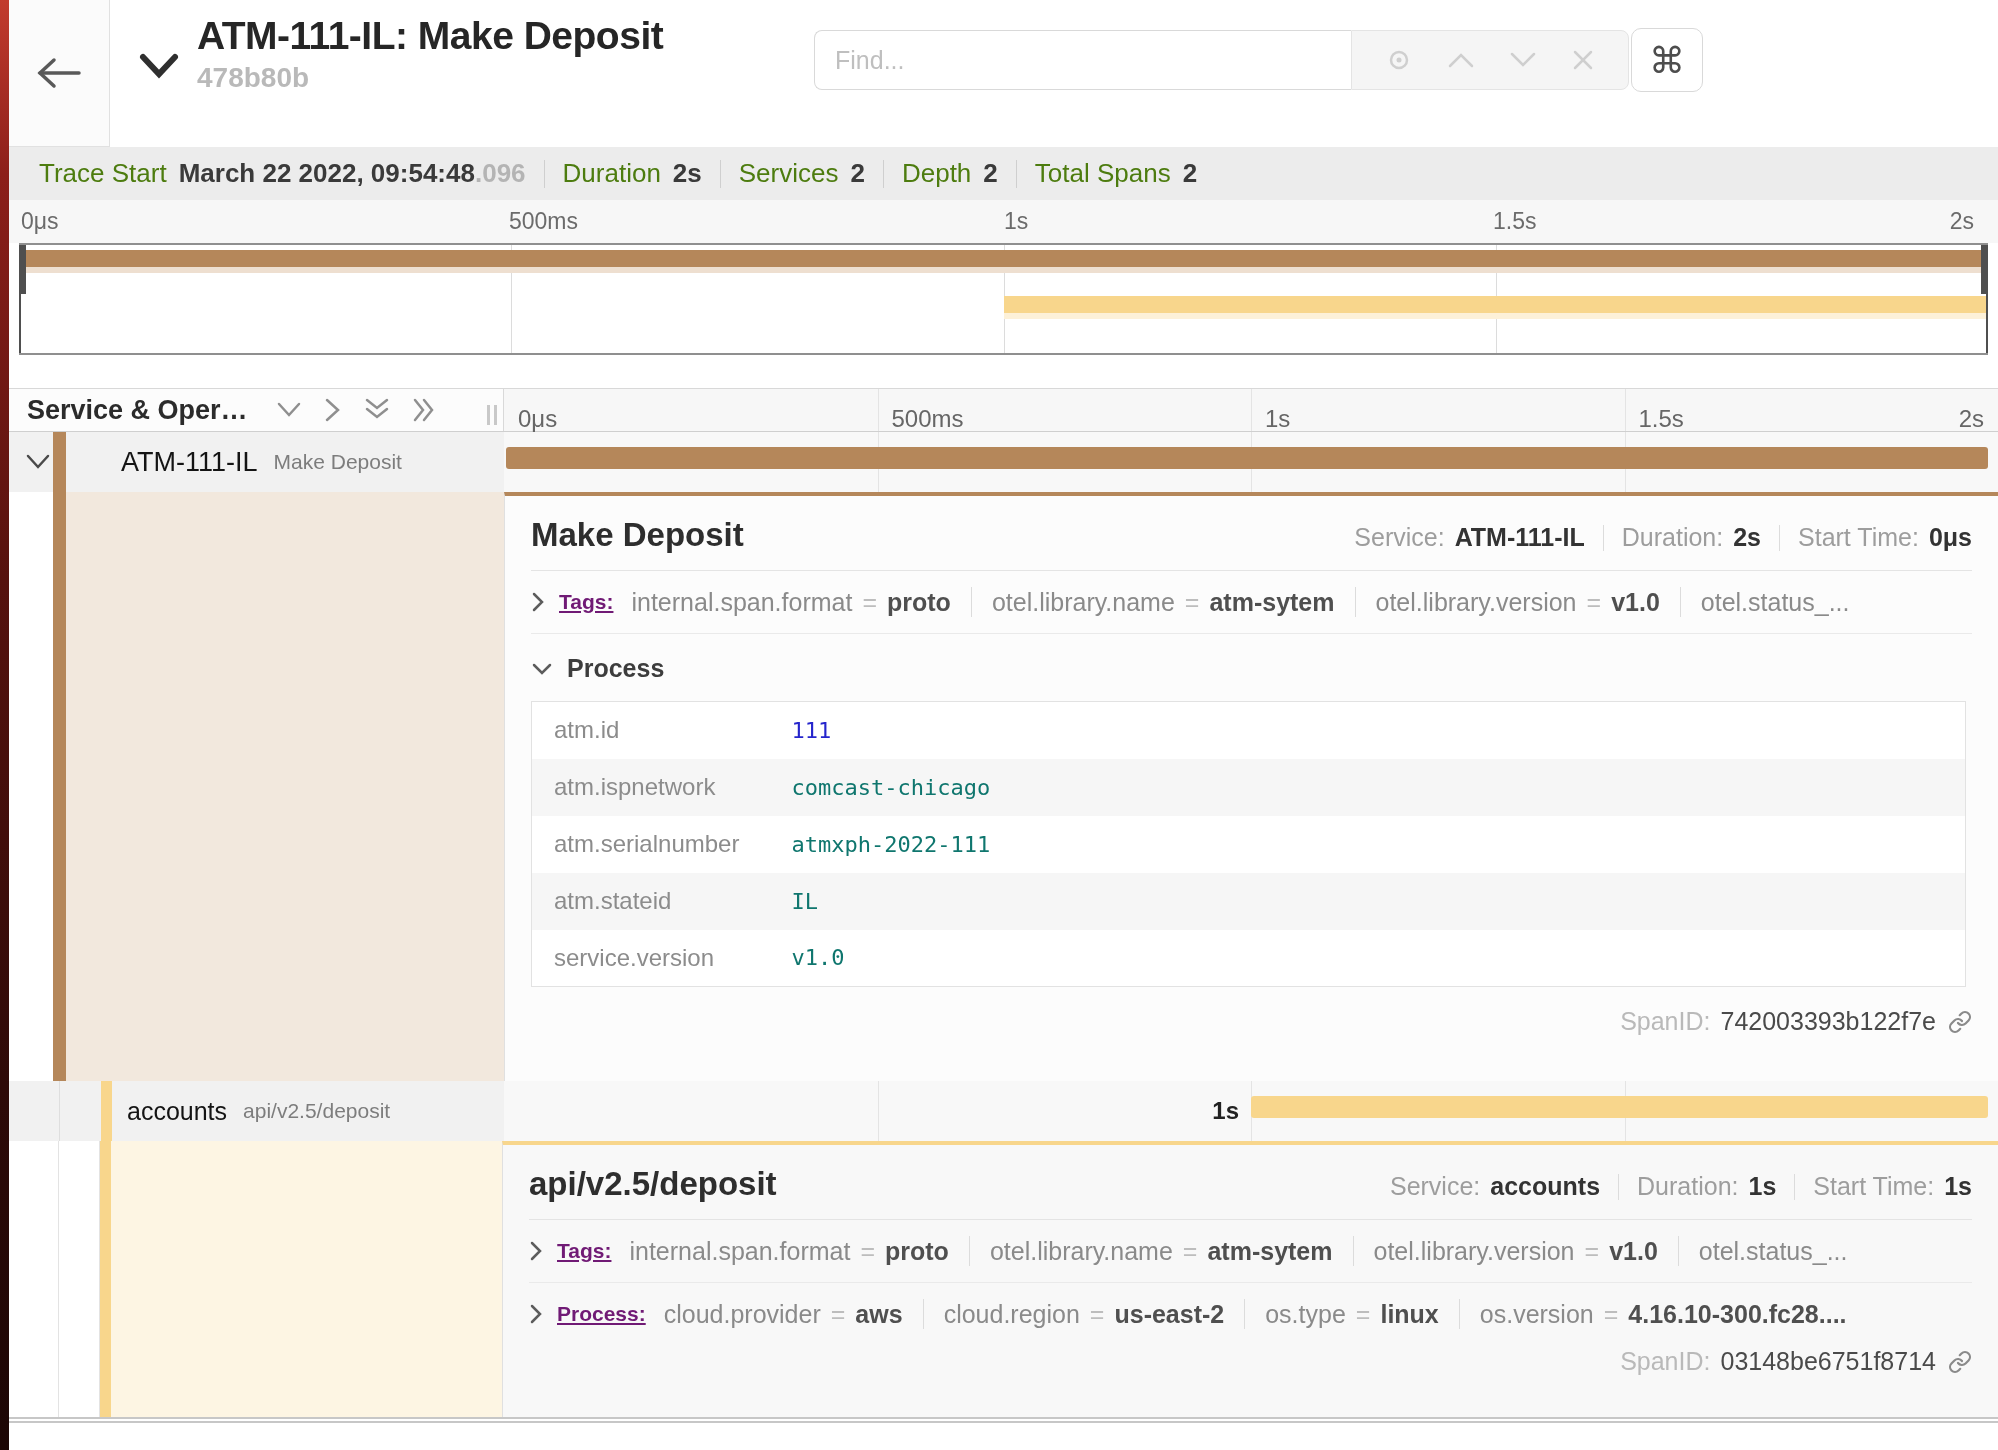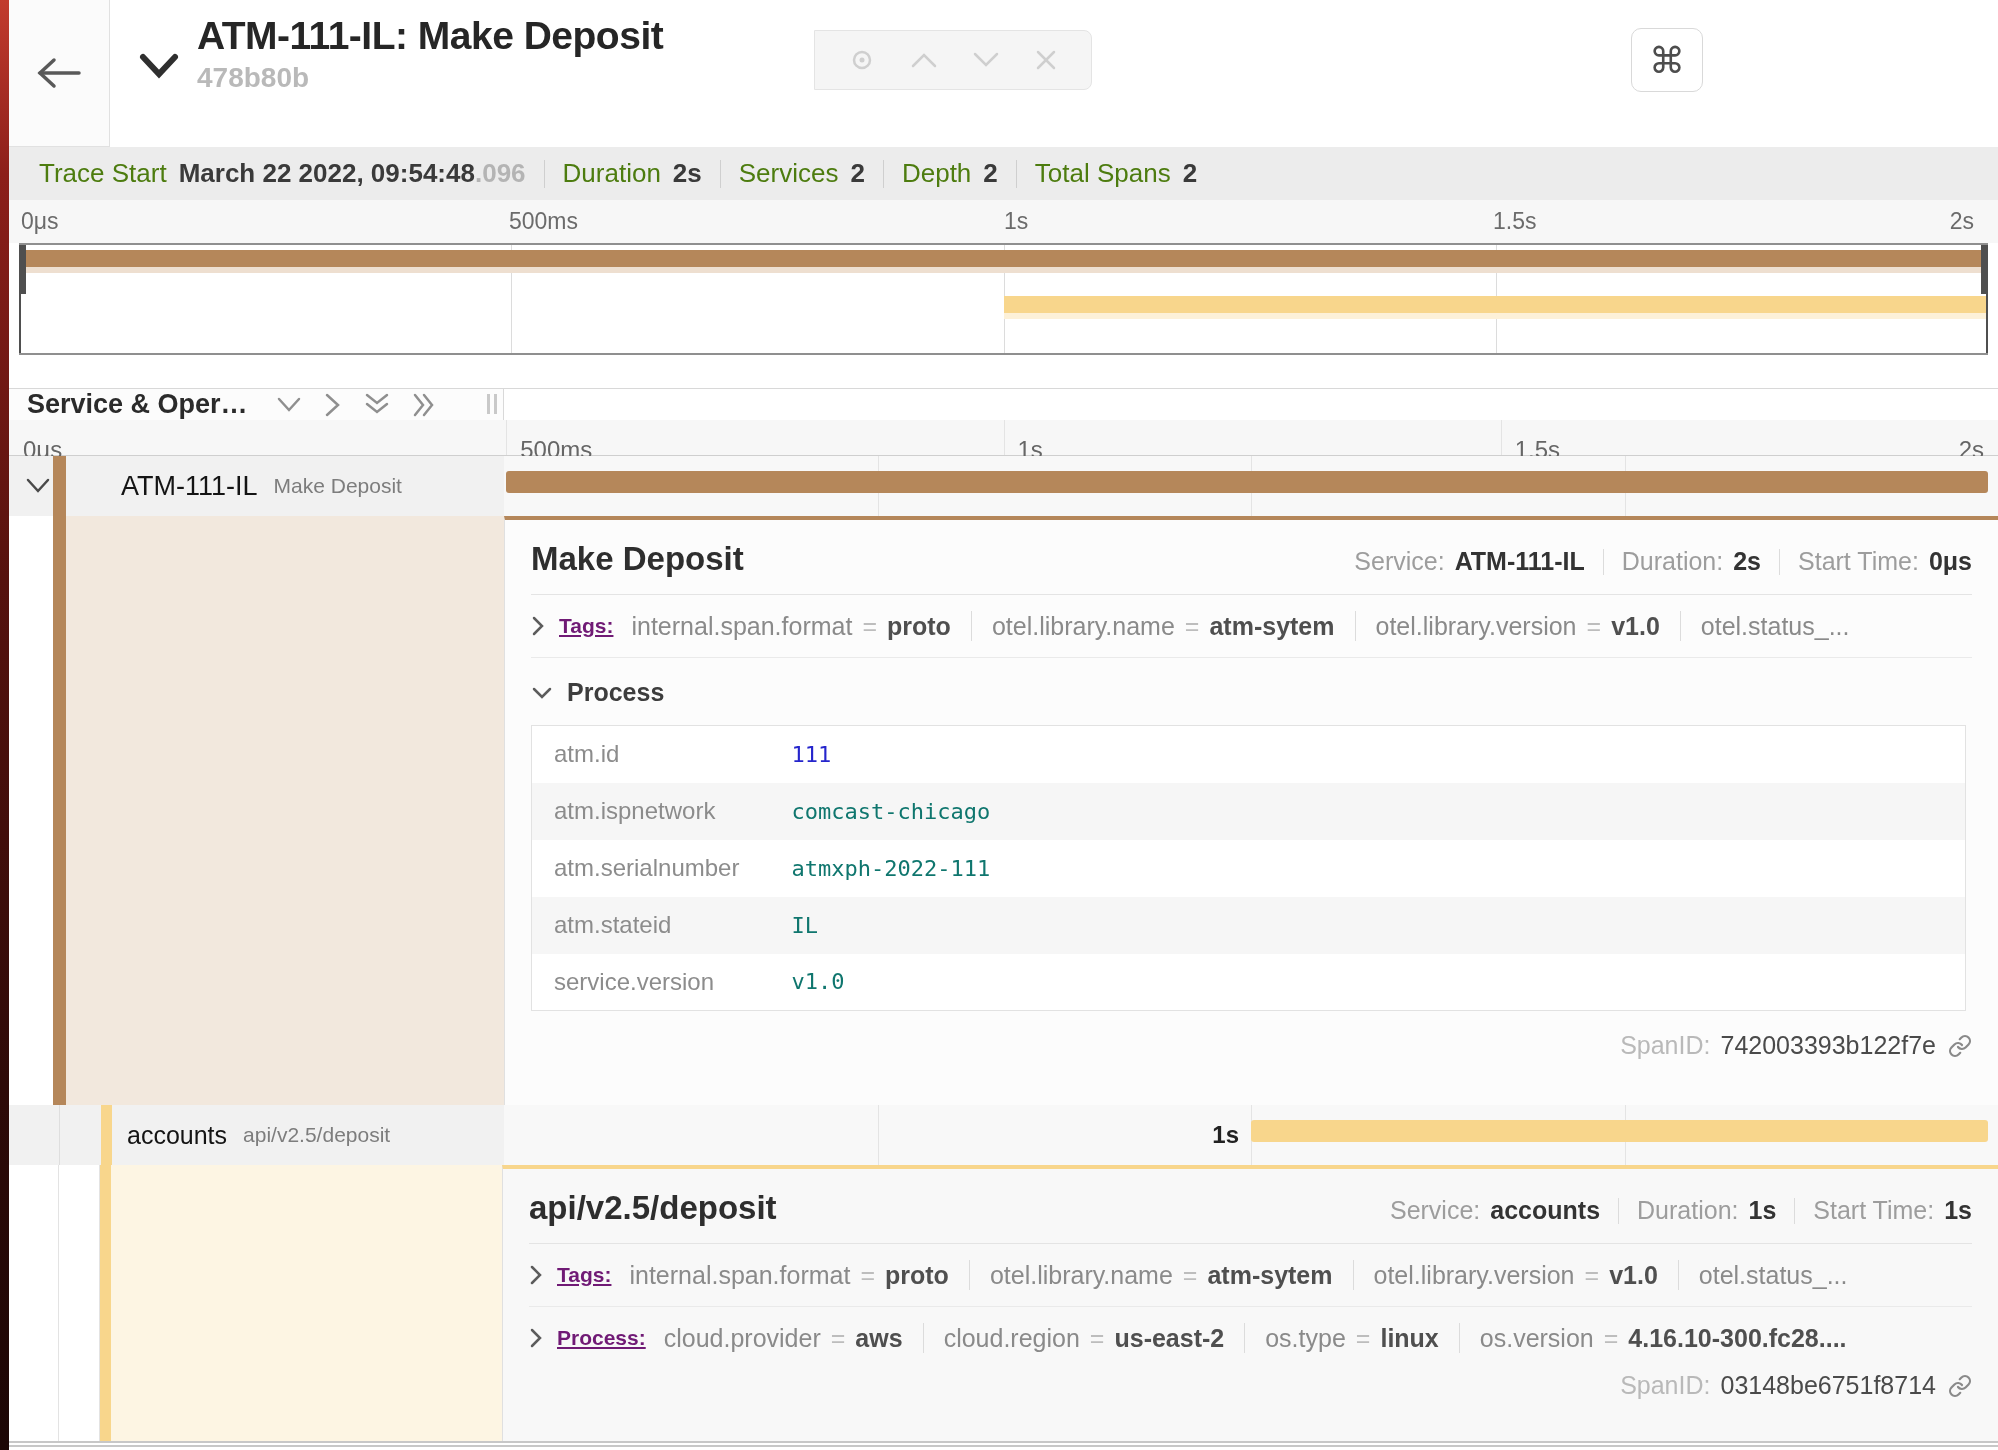--- a/index.html
+++ b/index.html
@@ -60,21 +60,21 @@
   .mm-bar-child { position:absolute; left:50%; right:0; top:51px; height:17px; background:#f8d68c; }
   .mm-fade-child { position:absolute; left:50%; right:0; top:68px; height:6px; background:#fdf1d8; }
   .mm-handle { position:absolute; top:0; width:7px; height:49px; background:#4f4f4f; cursor:ew-resize; }
   .mm-handle::after { content:""; position:absolute; top:0; bottom:-59px; width:2px; background:#4f4f4f; height:108px; }
   .mm-handle.left { left:0; } .mm-handle.left::after { left:0; }
   .mm-handle.right { right:0; } .mm-handle.right::after { right:0; }
 
   .spacer { height:33px; background:#fff; }
 
   
-  .grid-header { height:68px; display:flex; border-top:1px solid #d8d8d8; border-bottom:1px solid #cfcfcf;flex-direction:column; }
+  .grid-header { height:44px; display:flex; border-top:1px solid #d8d8d8; border-bottom:1px solid #cfcfcf; }
   .gh-left { position:relative; width:495px; background:#fcfcfc; border-right:1px solid #d9d9d9;
     display:flex; align-items:center; padding-left:18px; gap:22px; }
   .gh-left h2 { font-size:27px; color:#2b2b2b; font-weight:bold; margin-right:6px; }
   .gh-icon { cursor:pointer; display:flex; align-items:center; }
   .gh-icon svg { stroke:#8f8f8f; }
   .grip { position:absolute; right:6px; bottom:6px; display:flex; gap:4px; cursor:col-resize; }
   .grip i { width:3px; height:20px; background:#c9c9c9; display:block; }
   .gh-right { position:relative; flex:1; background:#f7f7f7; font-size:24px; color:#666; }
   .gh-right span { position:absolute; top:16px; }
 
@@ -169,20 +169,21 @@
     <div class="collapse-toggle">
       <svg width="40" height="28" viewBox="0 0 40 28" fill="none" stroke="#2f2f2f" stroke-width="6" stroke-linecap="round">
         <polyline points="4 5 20 22 36 5" fill="none"></polyline>
       </svg>
     </div>
     <div class="title-block">
       <h1>ATM-111-IL: Make Deposit</h1>
       <span class="trace-id">478b80b</span>
     </div>
     <div class="find-group">
+      <input class="find-input" type="text" placeholder="Find..." style="">
       <div class="find-addon">
         <button class="addon-btn">
           <svg width="26" height="26" viewBox="0 0 26 26" fill="none" stroke-width="2.5">
             <circle cx="13" cy="13" r="8"></circle>
               <circle cx="13" cy="13" r="2.5" fill="#cfcfcf" stroke="none"></circle>
           </svg>
         </button>
         <button class="addon-btn">
           <svg width="28" height="18" viewBox="0 0 28 18" fill="none" stroke-width="2.5" stroke-linecap="round">
             <polyline points="3 15 14 4 25 15" fill="none"></polyline>

